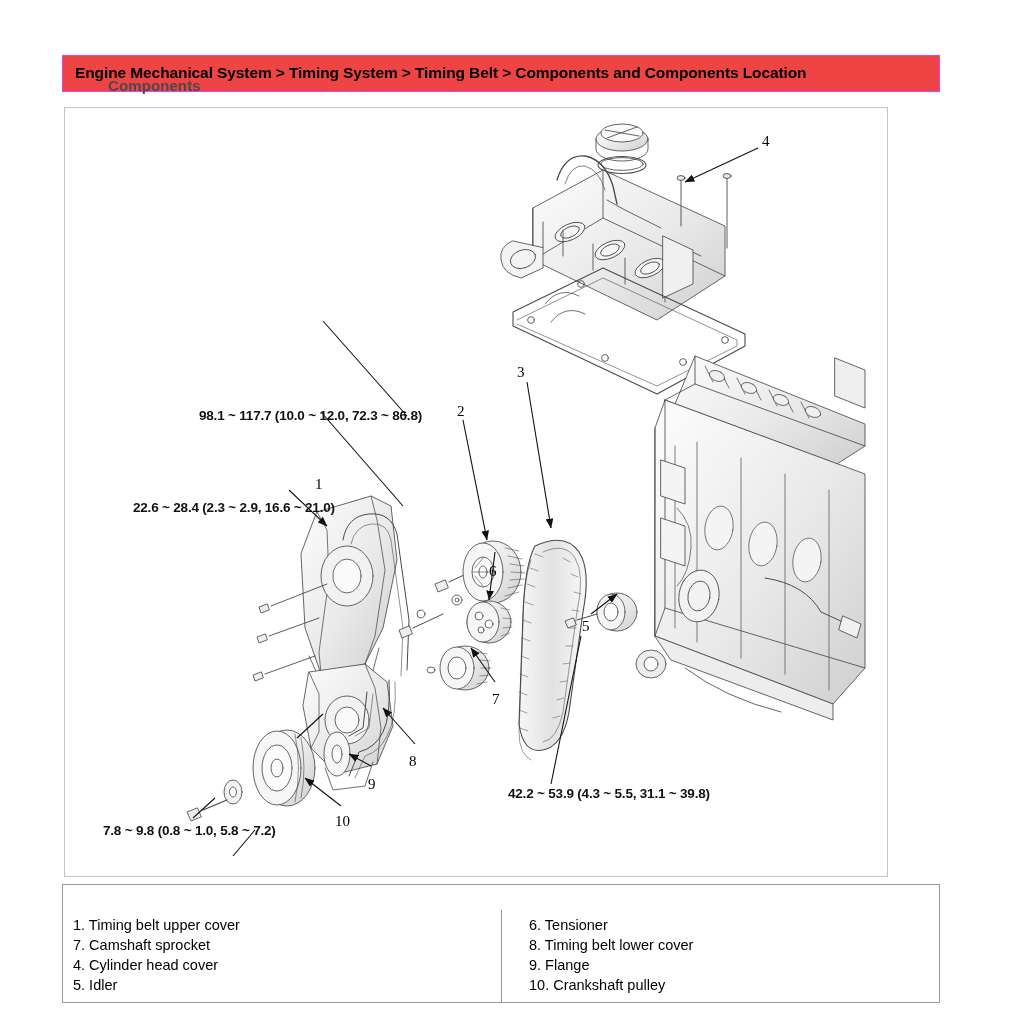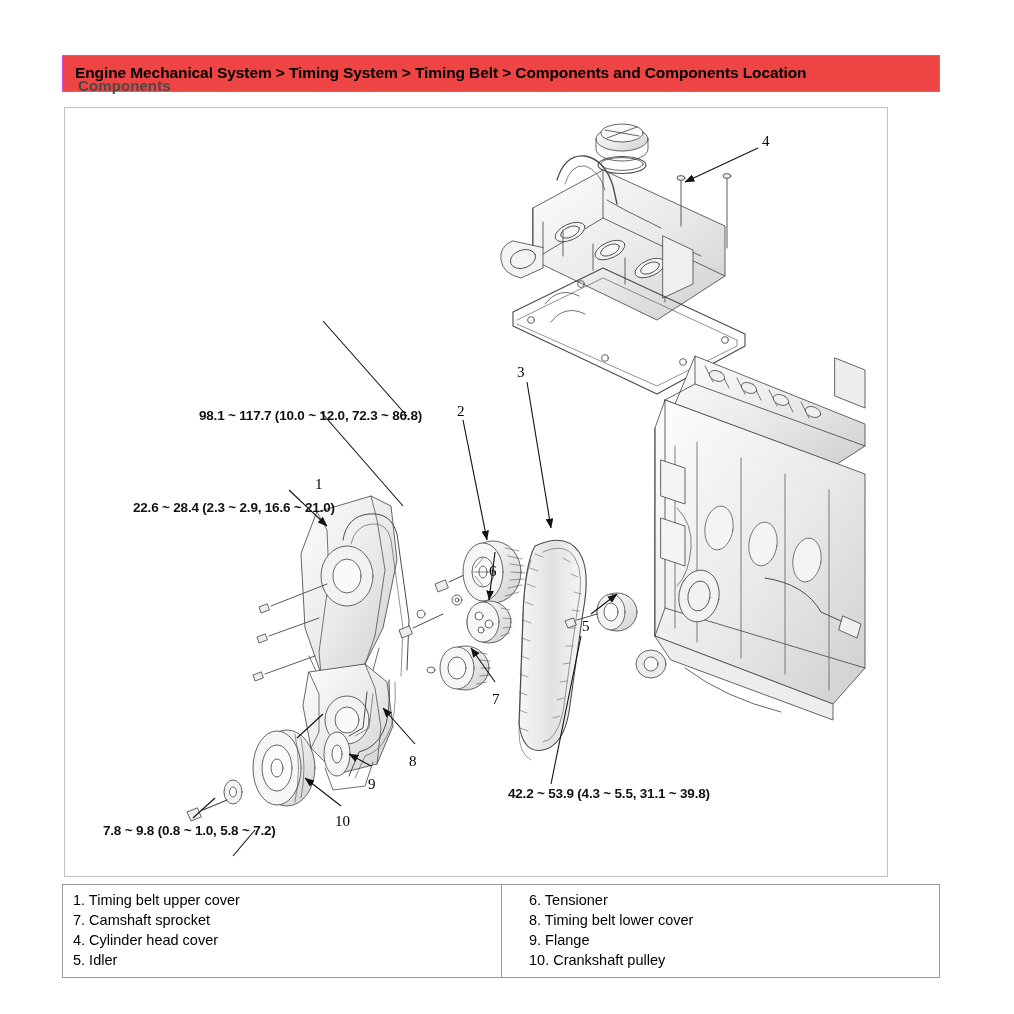--- a/index.html
+++ b/index.html
@@ -32,21 +32,21 @@
     font-size: 15.5px;
     font-weight: bold;
     line-height: 1.32;
     letter-spacing: -0.1px;
     color: #000000;
   }
 
   
   .section-heading {
     position: absolute;
-    left: 78px;
+    left: 108px;
     top: 77px;
     font-size: 15px;
     font-weight: bold;
     color: #4a4a4a;
     letter-spacing: 0.1px;
   }
 
   
   .diagram-frame {
     position: absolute;
@@ -97,20 +97,21 @@
     width: 878px;
     box-sizing: border-box;
     border: 1px solid #9a9a9a;
     background: #ffffff;
     display: flex;
   }
   .legend-col {
     box-sizing: border-box;
     padding: 6px 0 7px 10px;
     flex: 0 0 50%;
+    margin-top: 25px;
   }
   .legend-col.right {
     border-left: 1px solid #9a9a9a;
     padding-left: 27px;
   }
   .legend-item {
     font-size: 14.5px;
     line-height: 1.37;
     color: #000000;
     white-space: nowrap;

